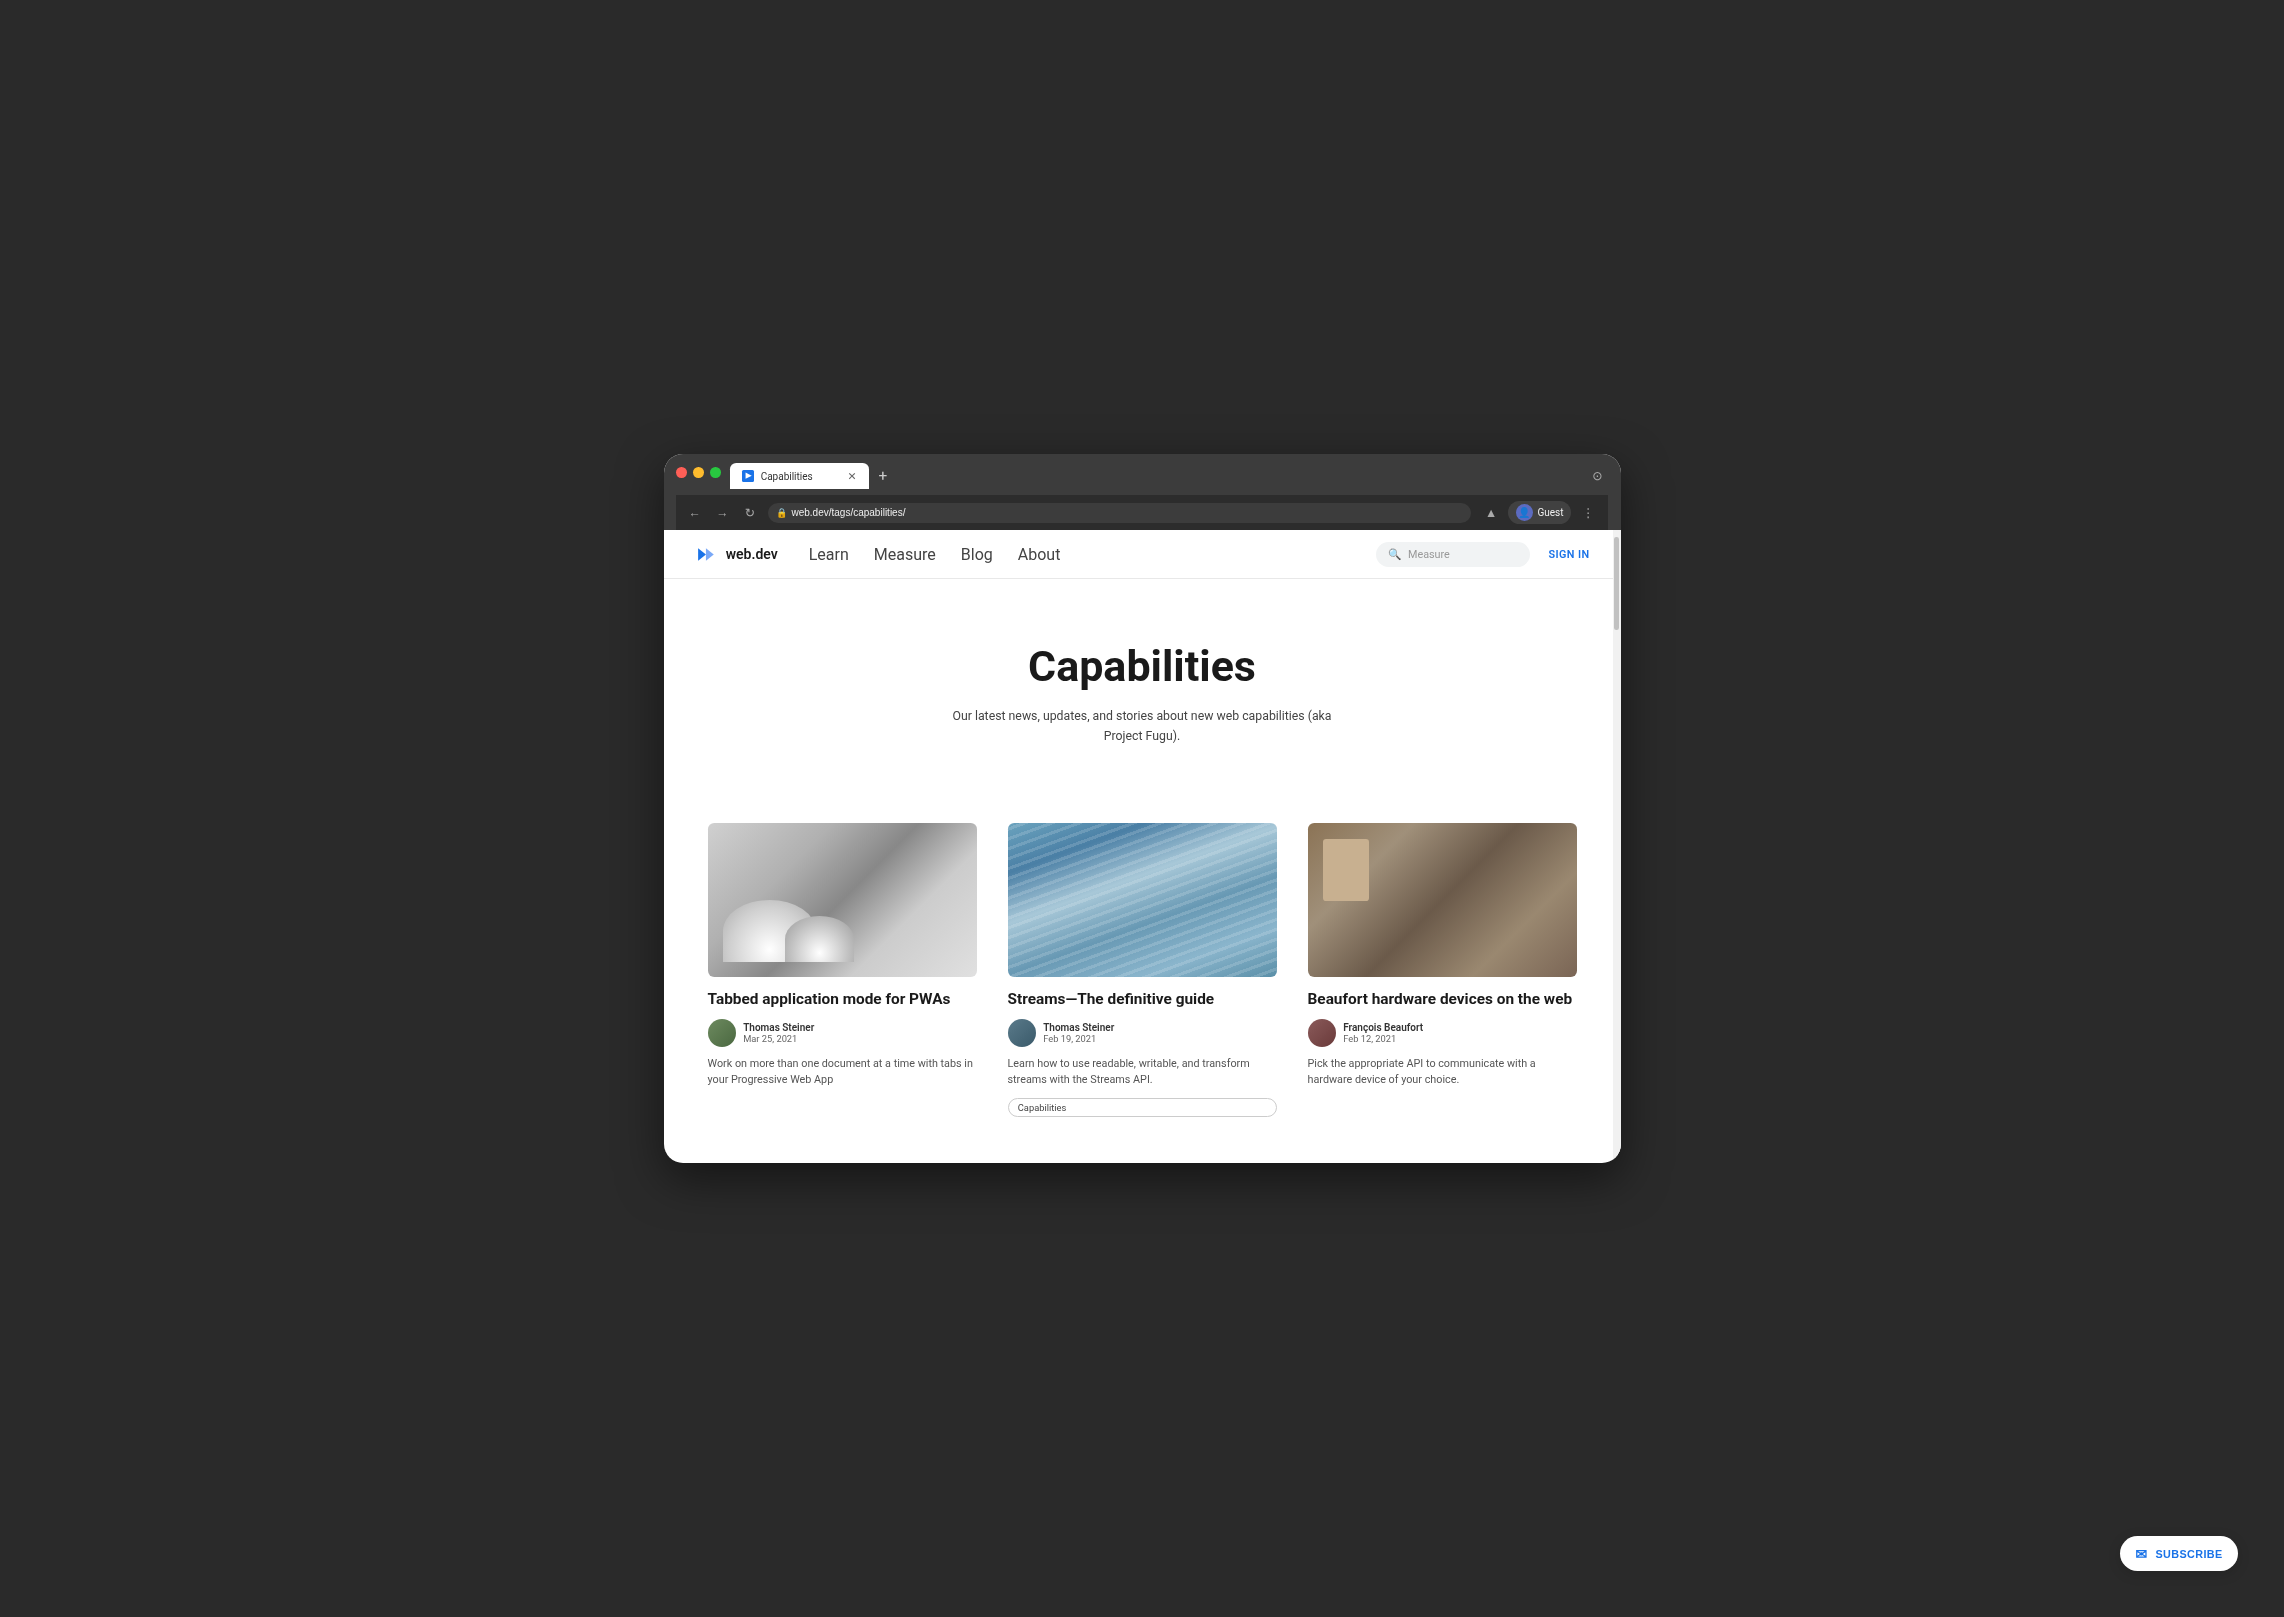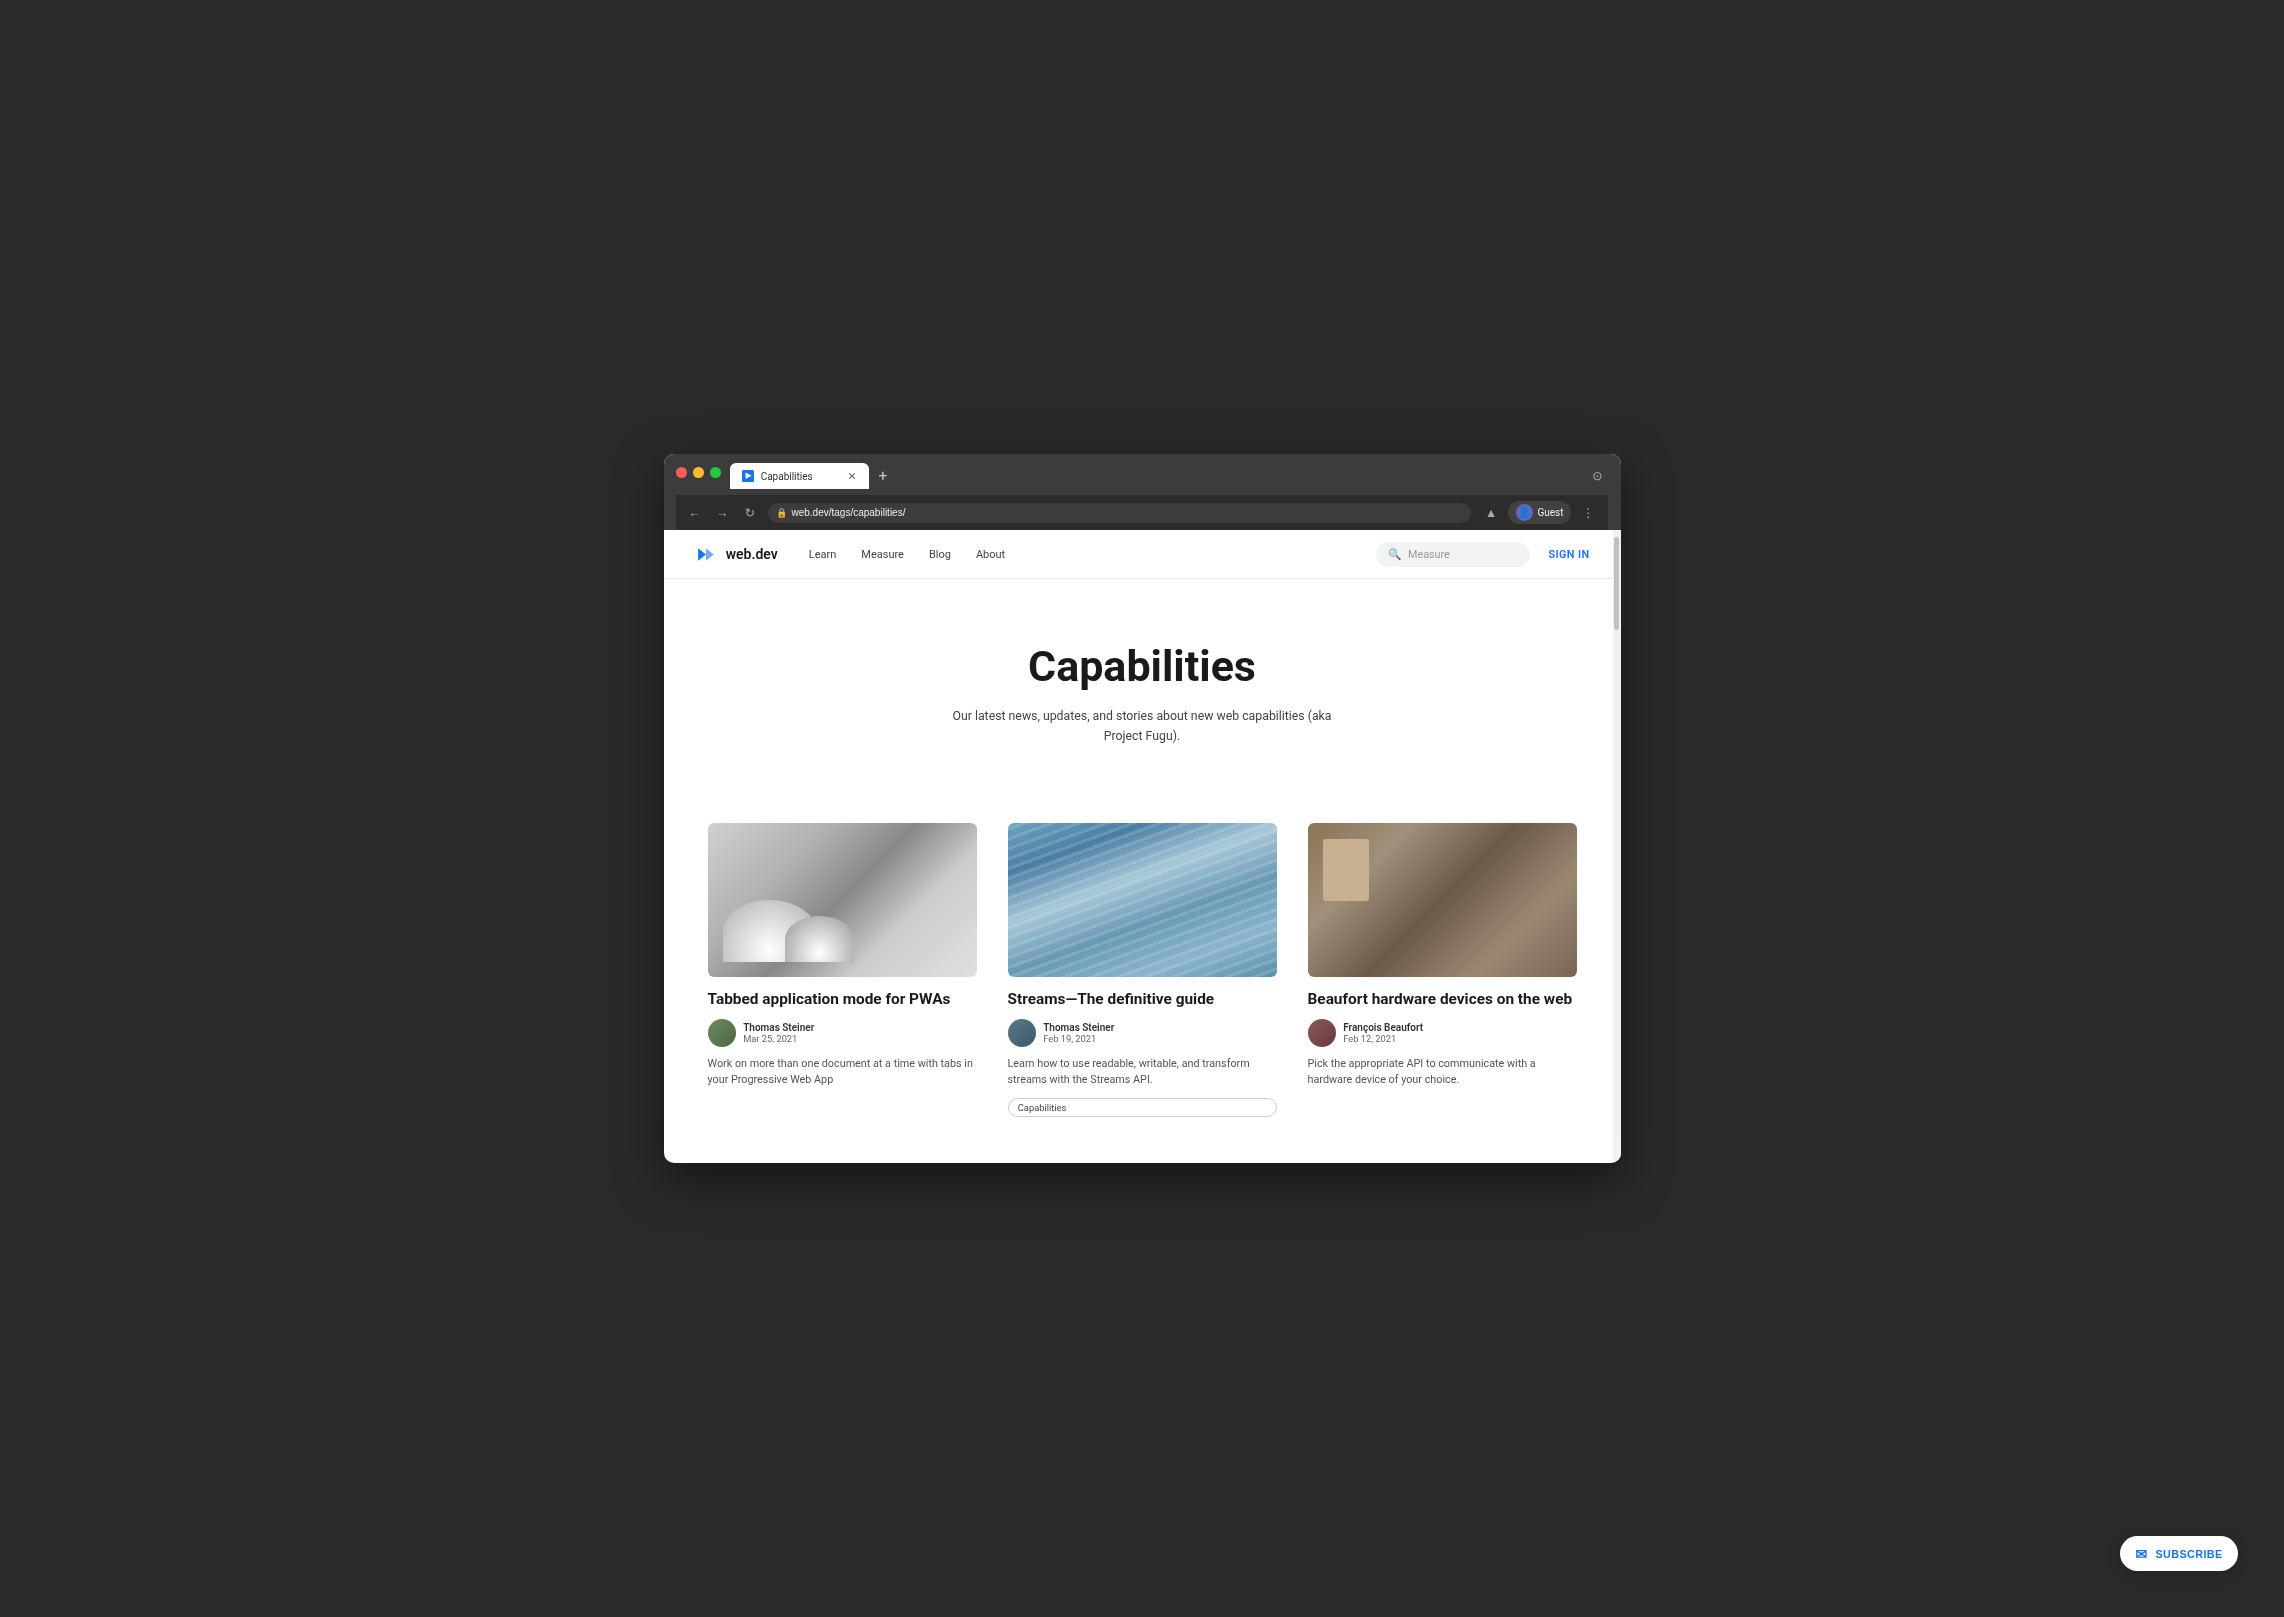--- a/index.html
+++ b/index.html
@@ -1,21 +1,21 @@
 <!DOCTYPE html>
 <html style="font-size:12.3px"><head>
   <meta charset="utf-8">
   <style>
     * { box-sizing: border-box; margin: 0; padding: 0; }
     body { background: #2a2a2a; font-family: -apple-system, BlinkMacSystemFont, 'Segoe UI', Roboto, sans-serif; display: flex; justify-content: center; align-items: center; min-height: 100vh; }
 
     .browser-window {
       width: 957px;
       background: #fff;
-      border-radius: 10px;
+      border-radius: 19px;
       overflow: hidden;
       box-shadow: 0 15.4px 46px rgba(0,0,0,0.5);
     }
 
     
     .browser-chrome {
       background: #3c3c3c;
       padding: 9.3px 12.3px 0;
     }
     .traffic-lights {
@@ -155,21 +155,21 @@
       font-size: 14px;
       font-weight: 600;
       color: #1a1a1a;
     }
     .nav-links {
       display: flex;
       gap: 25px;
       flex: 1;
     }
     .nav-link {
-      font-size: 11px;
+      font-size: 16px;
       color: #444;
       text-decoration: none;
       cursor: pointer;
       text-align: center;
     }
     .nav-right {
       display: flex;
       align-items: center;
       gap: 18.5px;
     }

